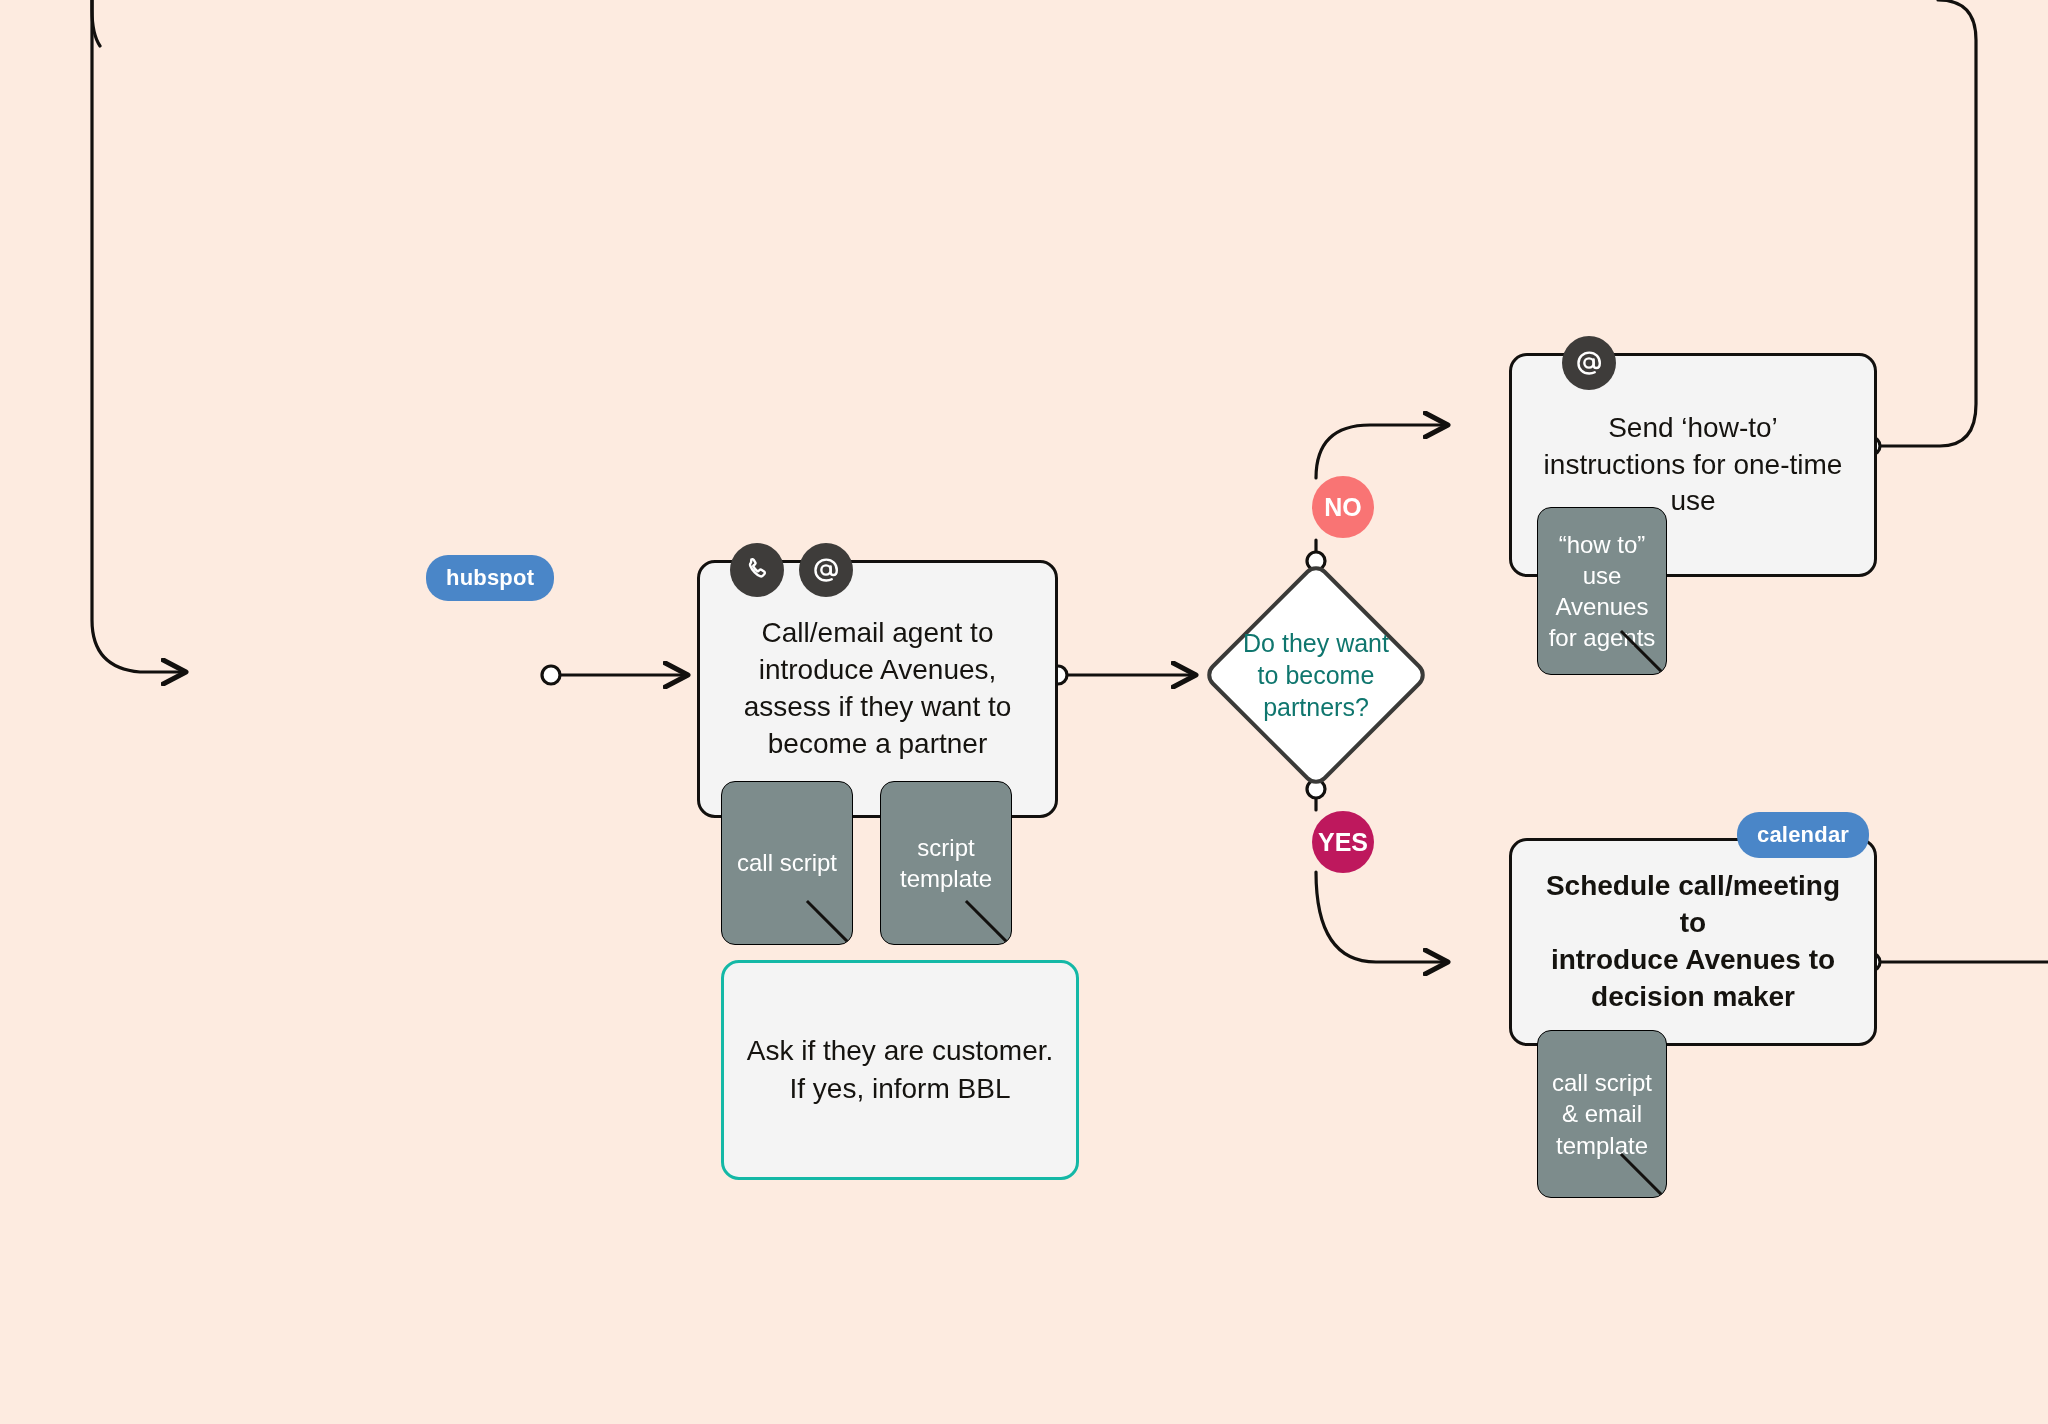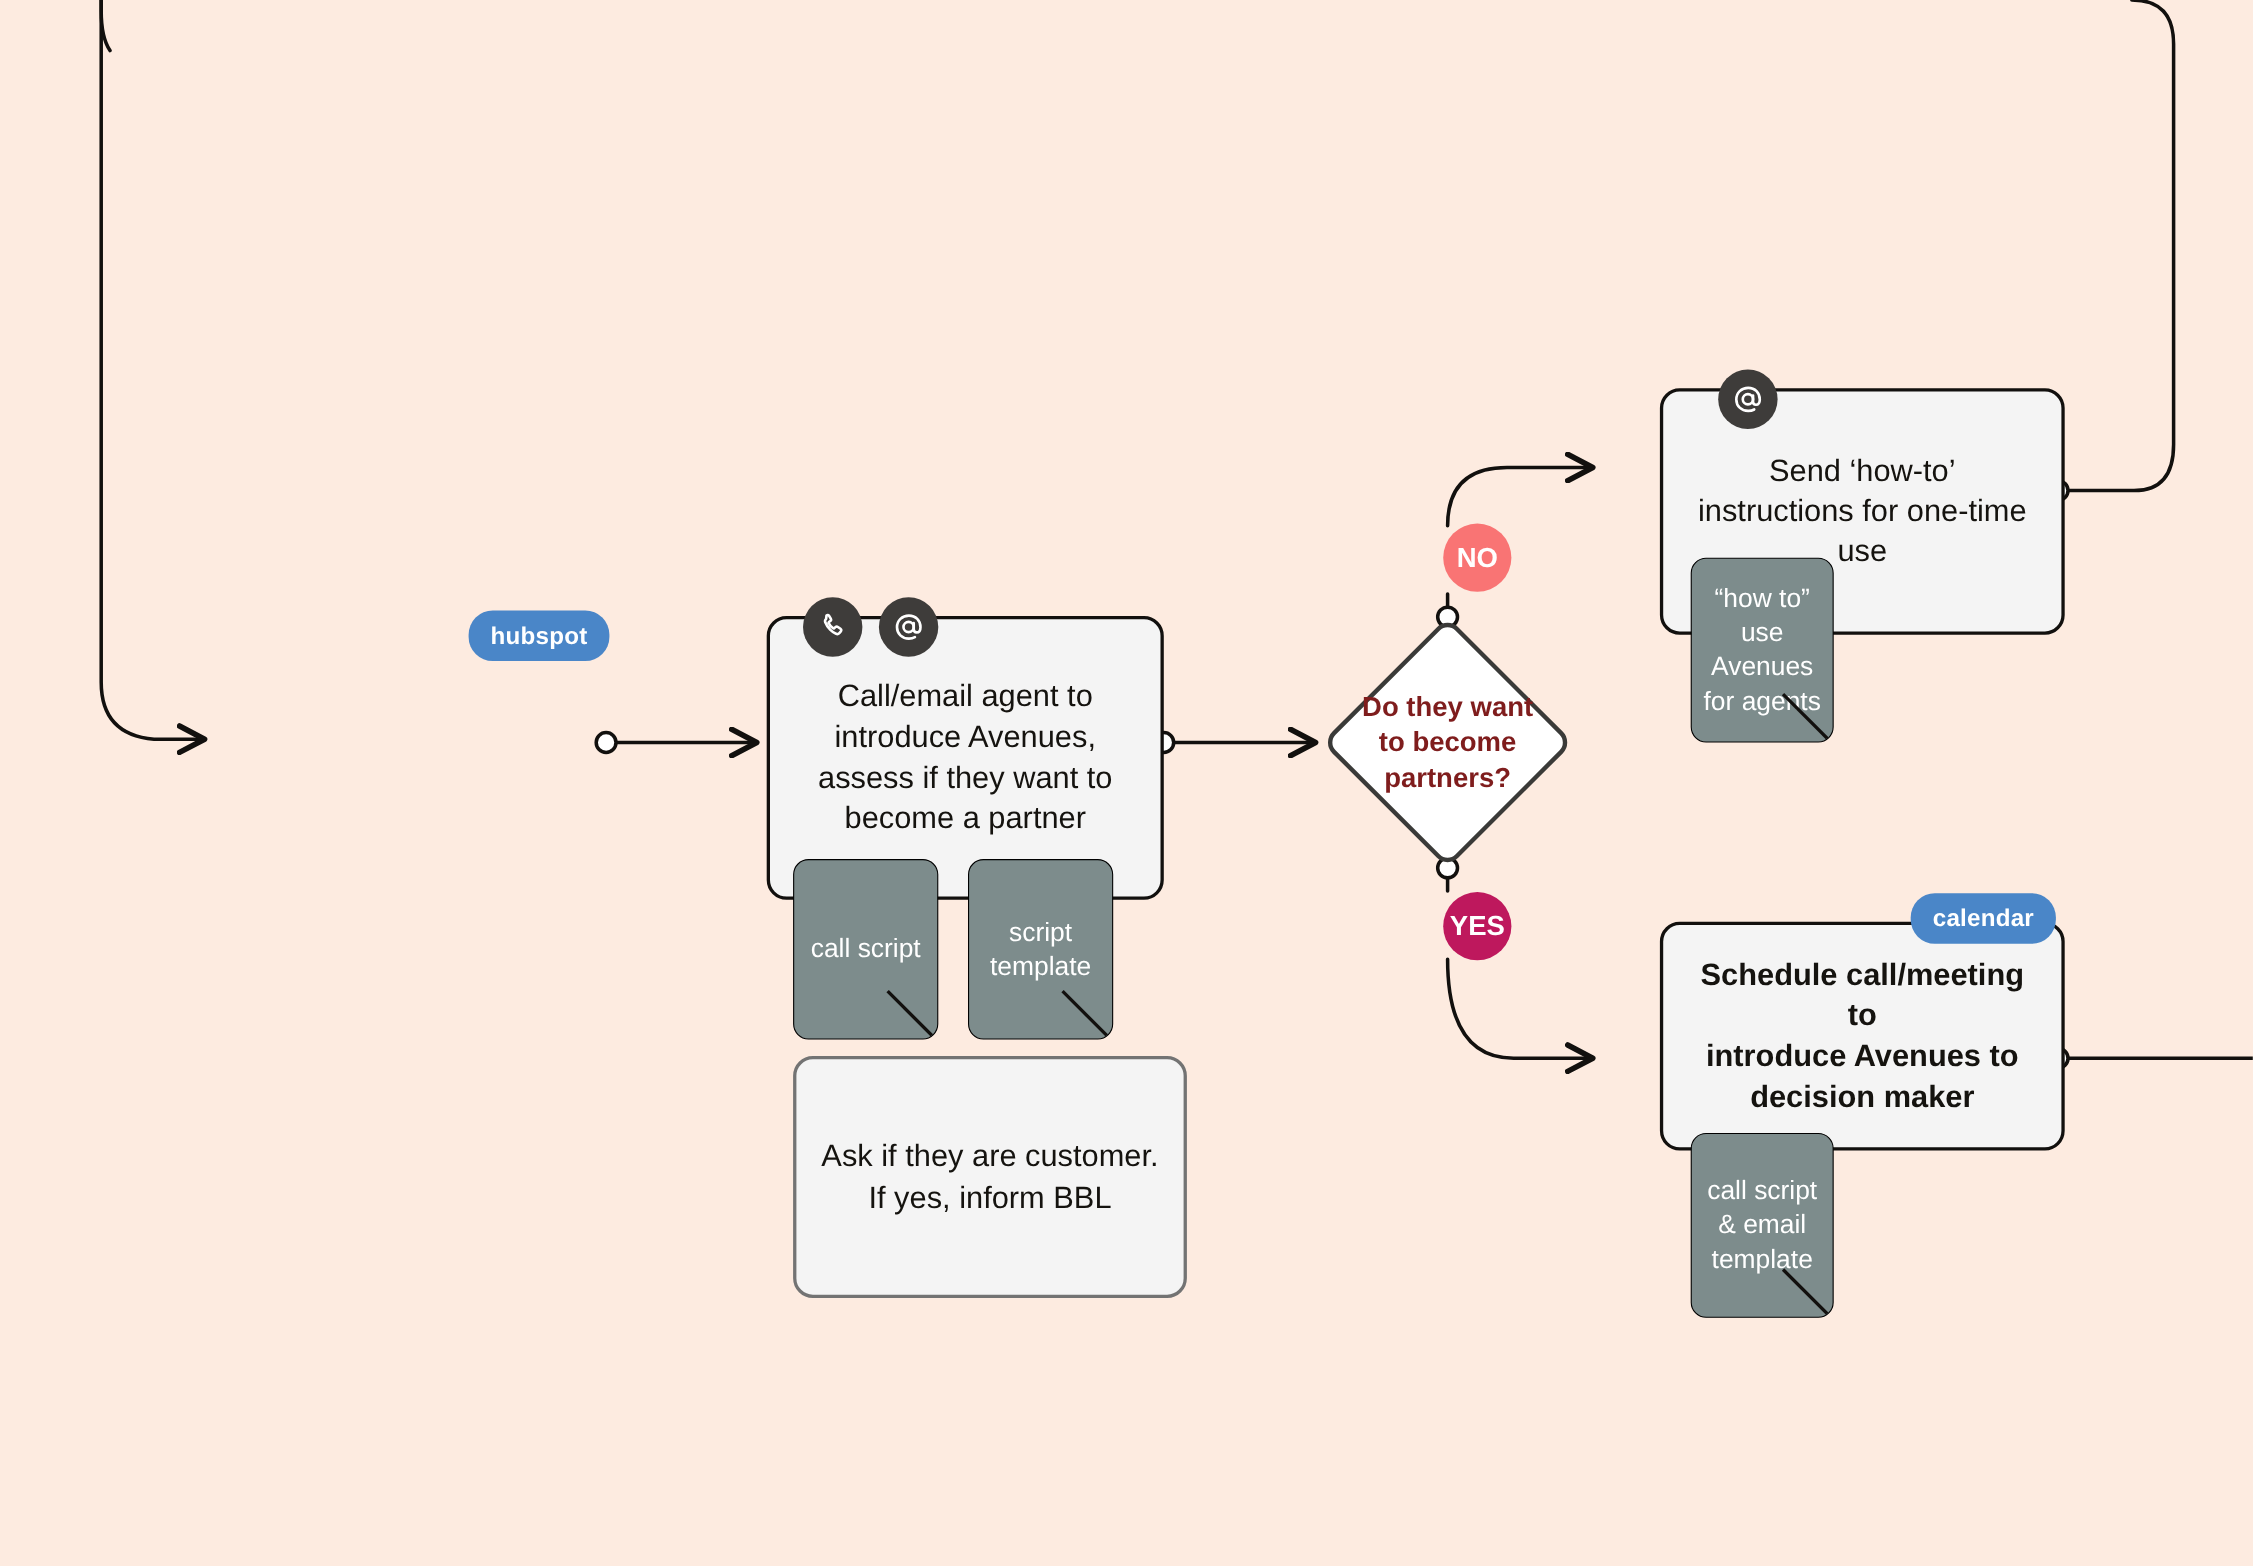--- a/index.html
+++ b/index.html
@@ -27,21 +27,21 @@
   .node .label{
     font-size:28px;line-height:1.32;
     padding:0 26px;
     white-space:pre-line;
   }
 
   
   .note{
     position:absolute;
     background:#F4F4F4;
-    border:3px solid #737373;
+    border:3px solid #14b8a6;
     border-radius:18px;
     box-sizing:border-box;
     display:flex;align-items:center;justify-content:center;
     text-align:center;color:#15130F;
     z-index:3;
   }
   .note .label{font-size:28px;line-height:1.35;padding:0 22px;white-space:pre-line;}
 
   
   .diamond{
@@ -51,22 +51,22 @@
   .diamond .shape{
     position:absolute;inset:0;
     background:#FFFFFF;
     border:4px solid #3A3A38;
     border-radius:14px;
     transform:rotate(45deg);
     box-sizing:border-box;
   }
   .diamond .label{
     position:relative;z-index:2;
-    font-size:25px;font-weight:bold;line-height:1.28;
-    color:#7f1d1d;text-align:center;white-space:pre-line;
+    font-size:25px;font-weight:normal;line-height:1.28;
+    color:#0f766e;text-align:center;white-space:pre-line;
   }
 
   
   .doc{
     position:absolute;z-index:4;
     background:#7D8C8C;
     border:1px solid #000000;
     border-radius:14px;
     box-sizing:border-box;
     display:flex;align-items:center;justify-content:center;

